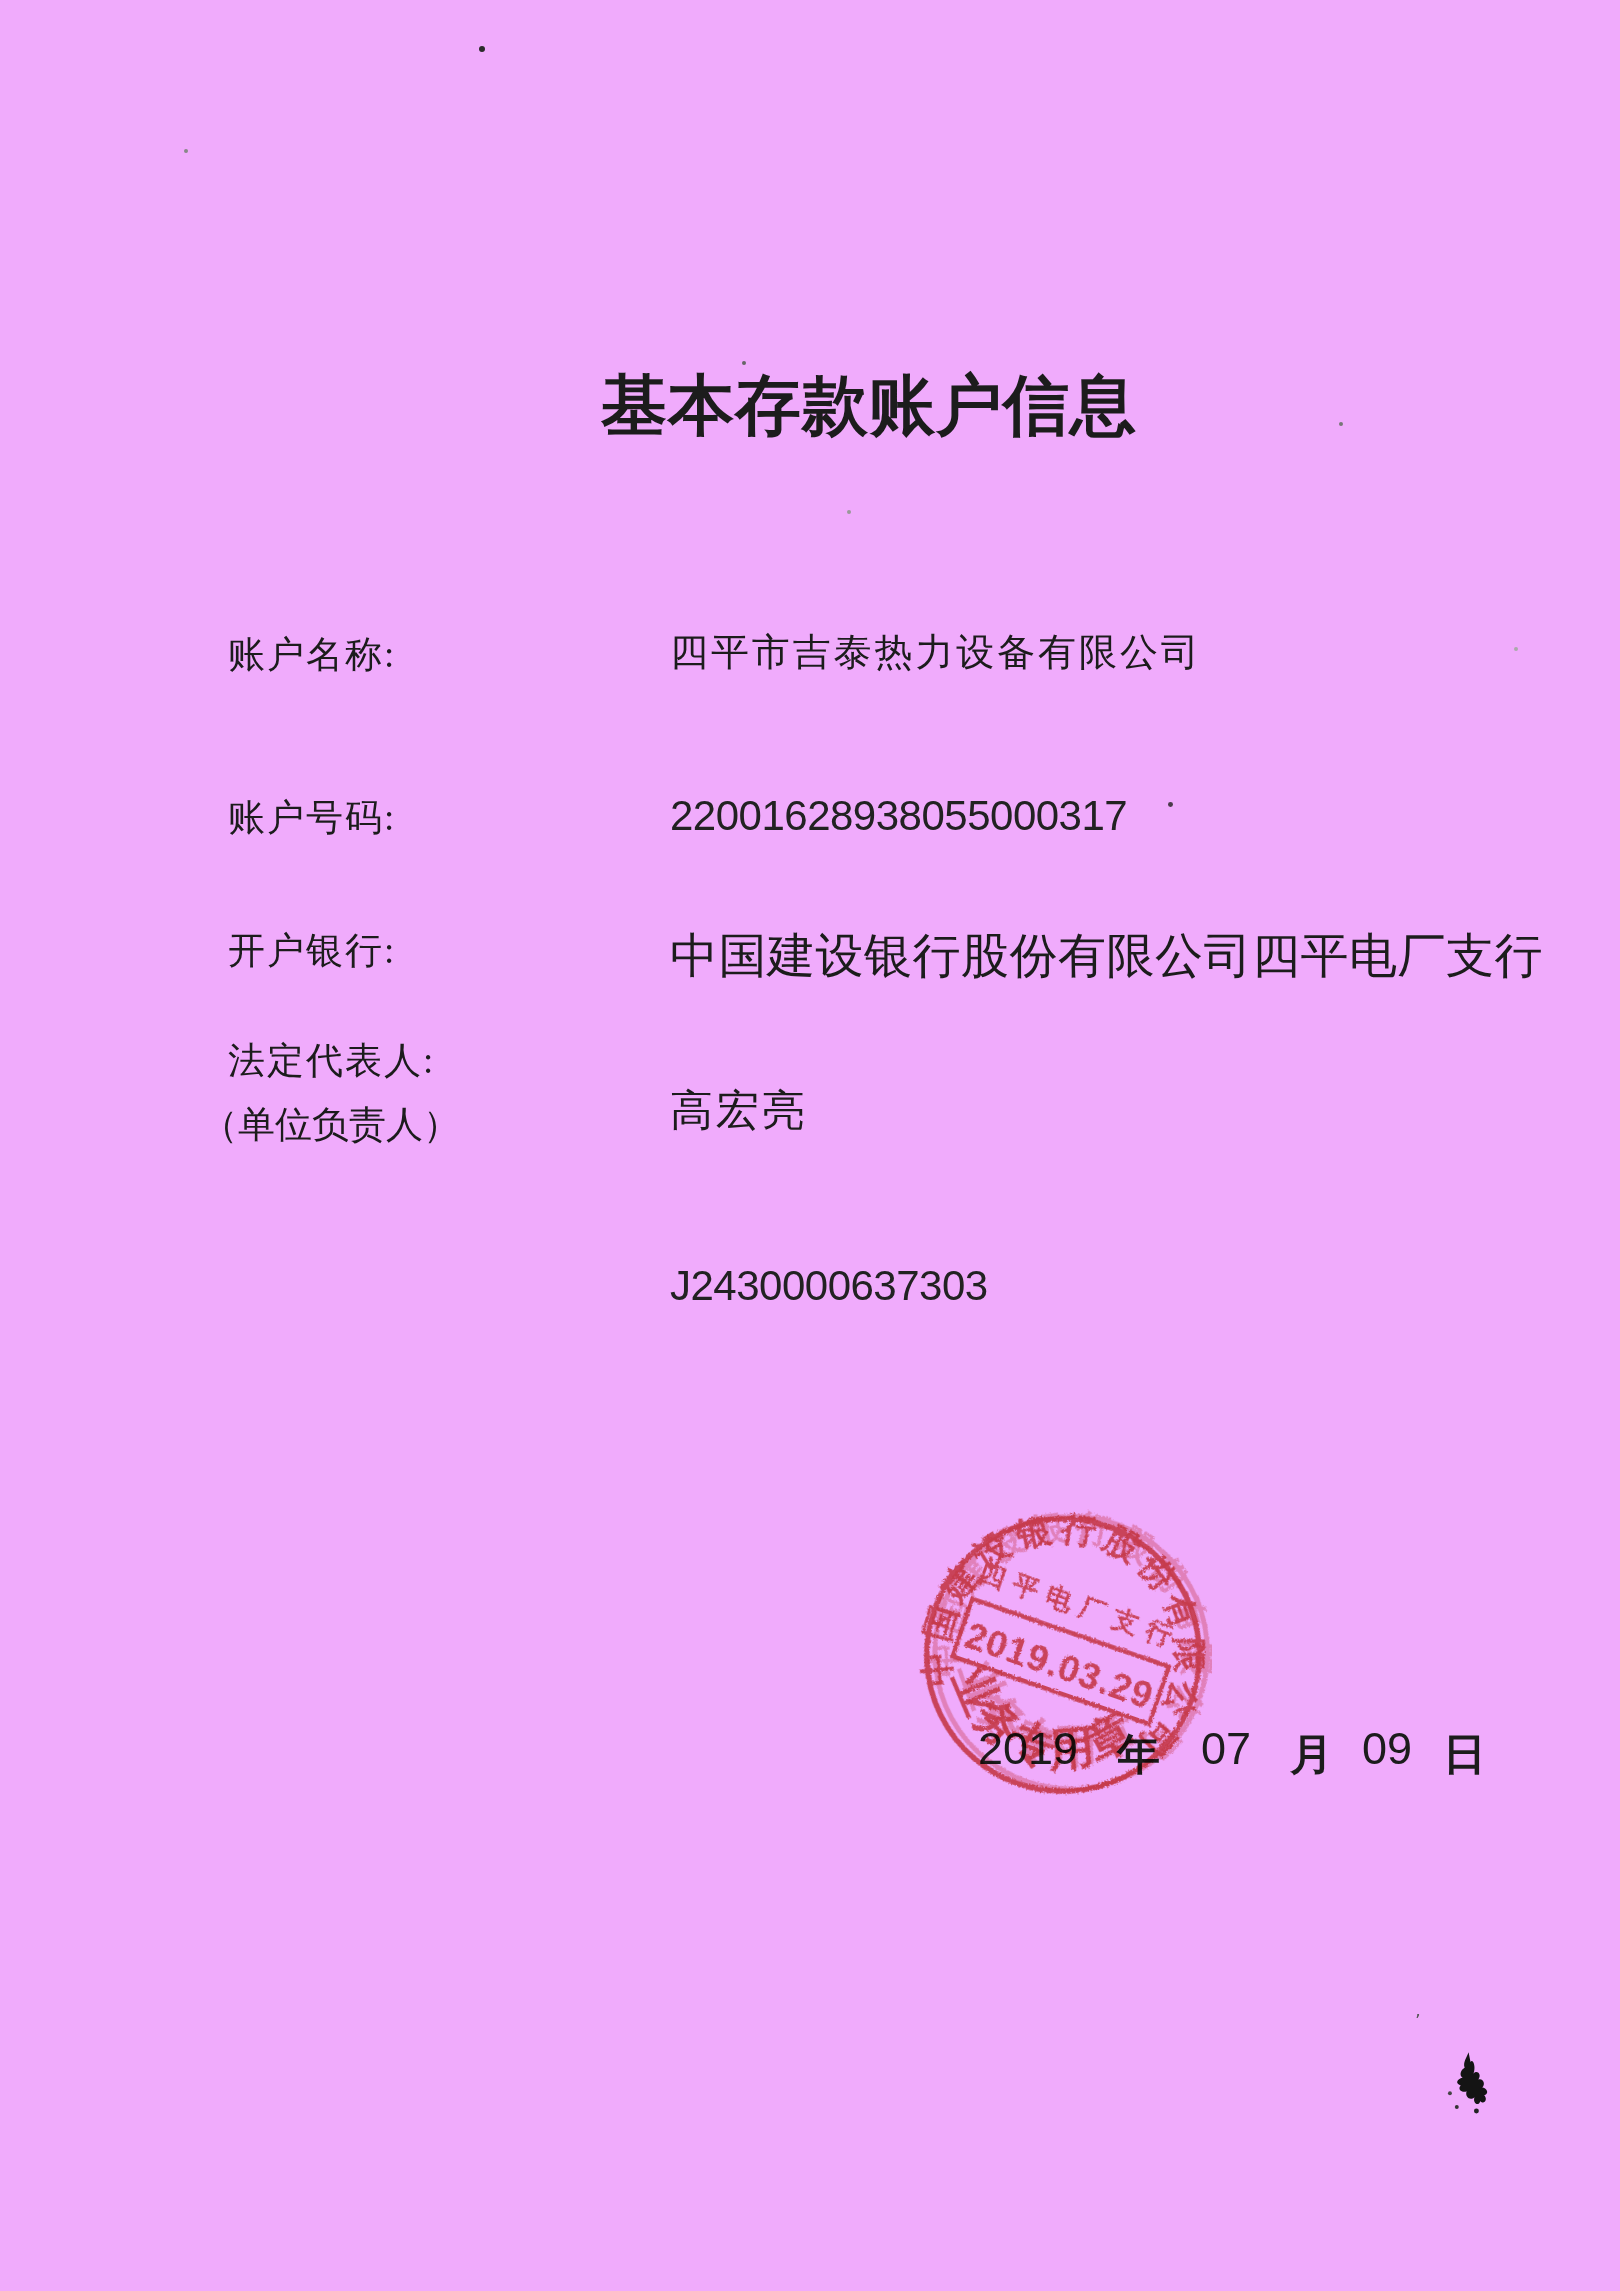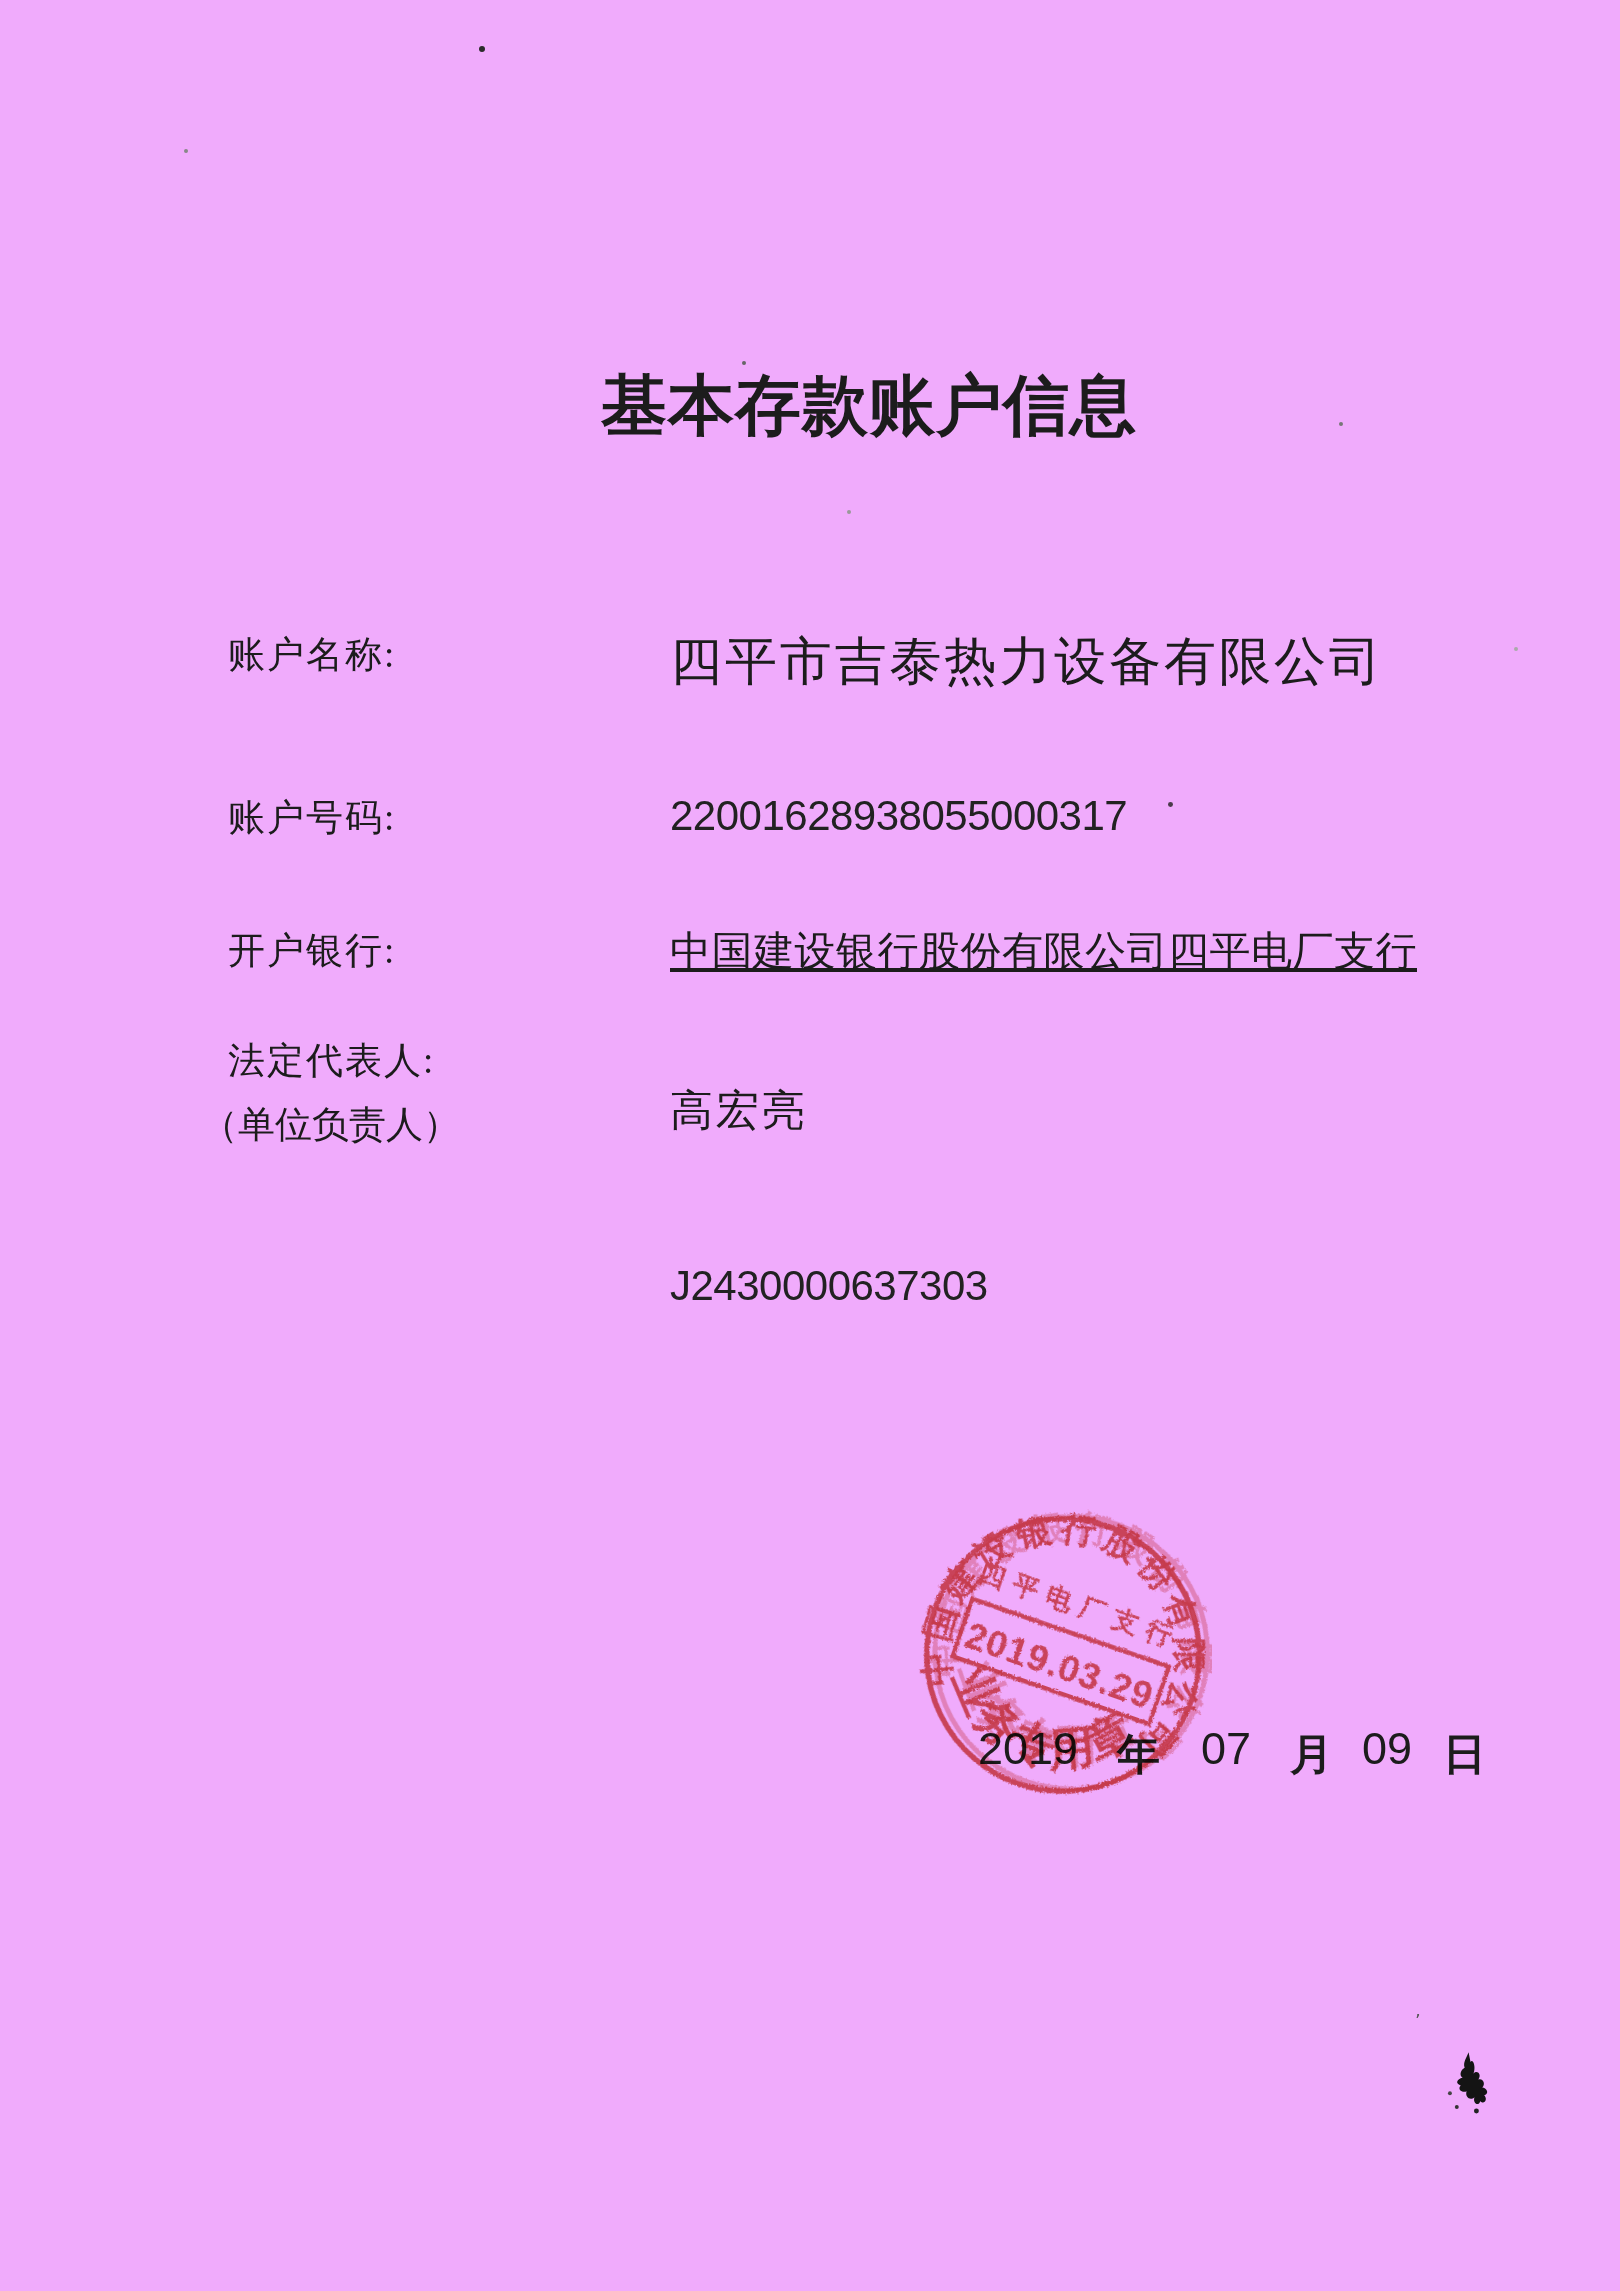--- a/index.html
+++ b/index.html
@@ -17,24 +17,24 @@
     font-size:66px;font-weight:700;letter-spacing:1px;
     white-space:nowrap;
   }
   .field-label{
     position:absolute;
     font-size:37px;font-weight:400;white-space:nowrap;
     letter-spacing:2px;
   }
   .field-value{
     position:absolute;left:670px;
-    font-size:52px;font-weight:500;white-space:nowrap;
+    font-size:38px;font-weight:500;white-space:nowrap;
   }
   .value-cjk{letter-spacing:2.9px;}
-  .value-cjk-long{letter-spacing:0.5px;font-size:41px;text-decoration:underline;}
+  .value-cjk-long{letter-spacing:0.5px;font-size:48px;}
   .value-num{
     font-family:"Liberation Sans","DejaVu Sans",sans-serif;
     font-size:42px;font-weight:500;letter-spacing:-0.5px;color:#222;
   }
   .date-line{
     position:absolute;left:978px;top:1723px;width:529px;height:59px;
     font-size:45px;z-index:3;text-align:right;
   }
   .date-line span{position:absolute;top:0;white-space:nowrap;}
   .d-num{font-family:"Liberation Sans","DejaVu Sans",sans-serif;font-weight:500;}

